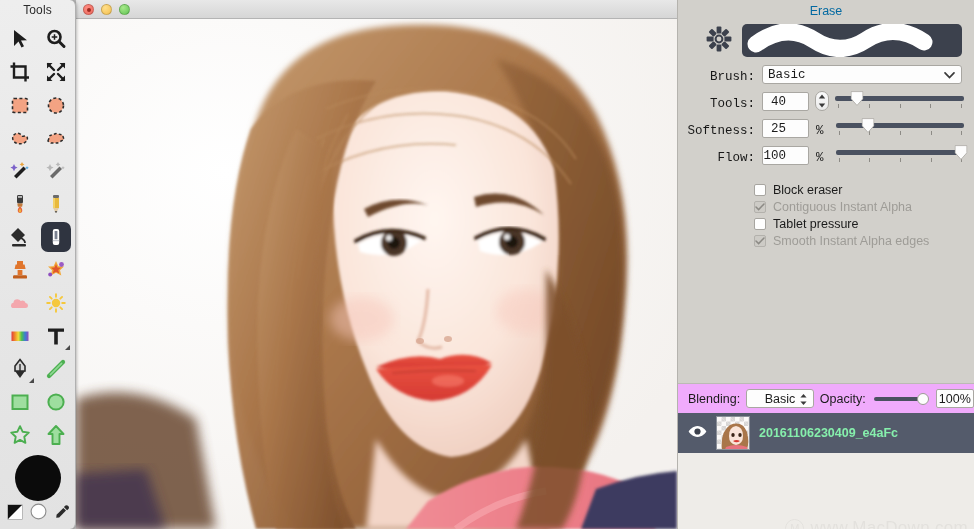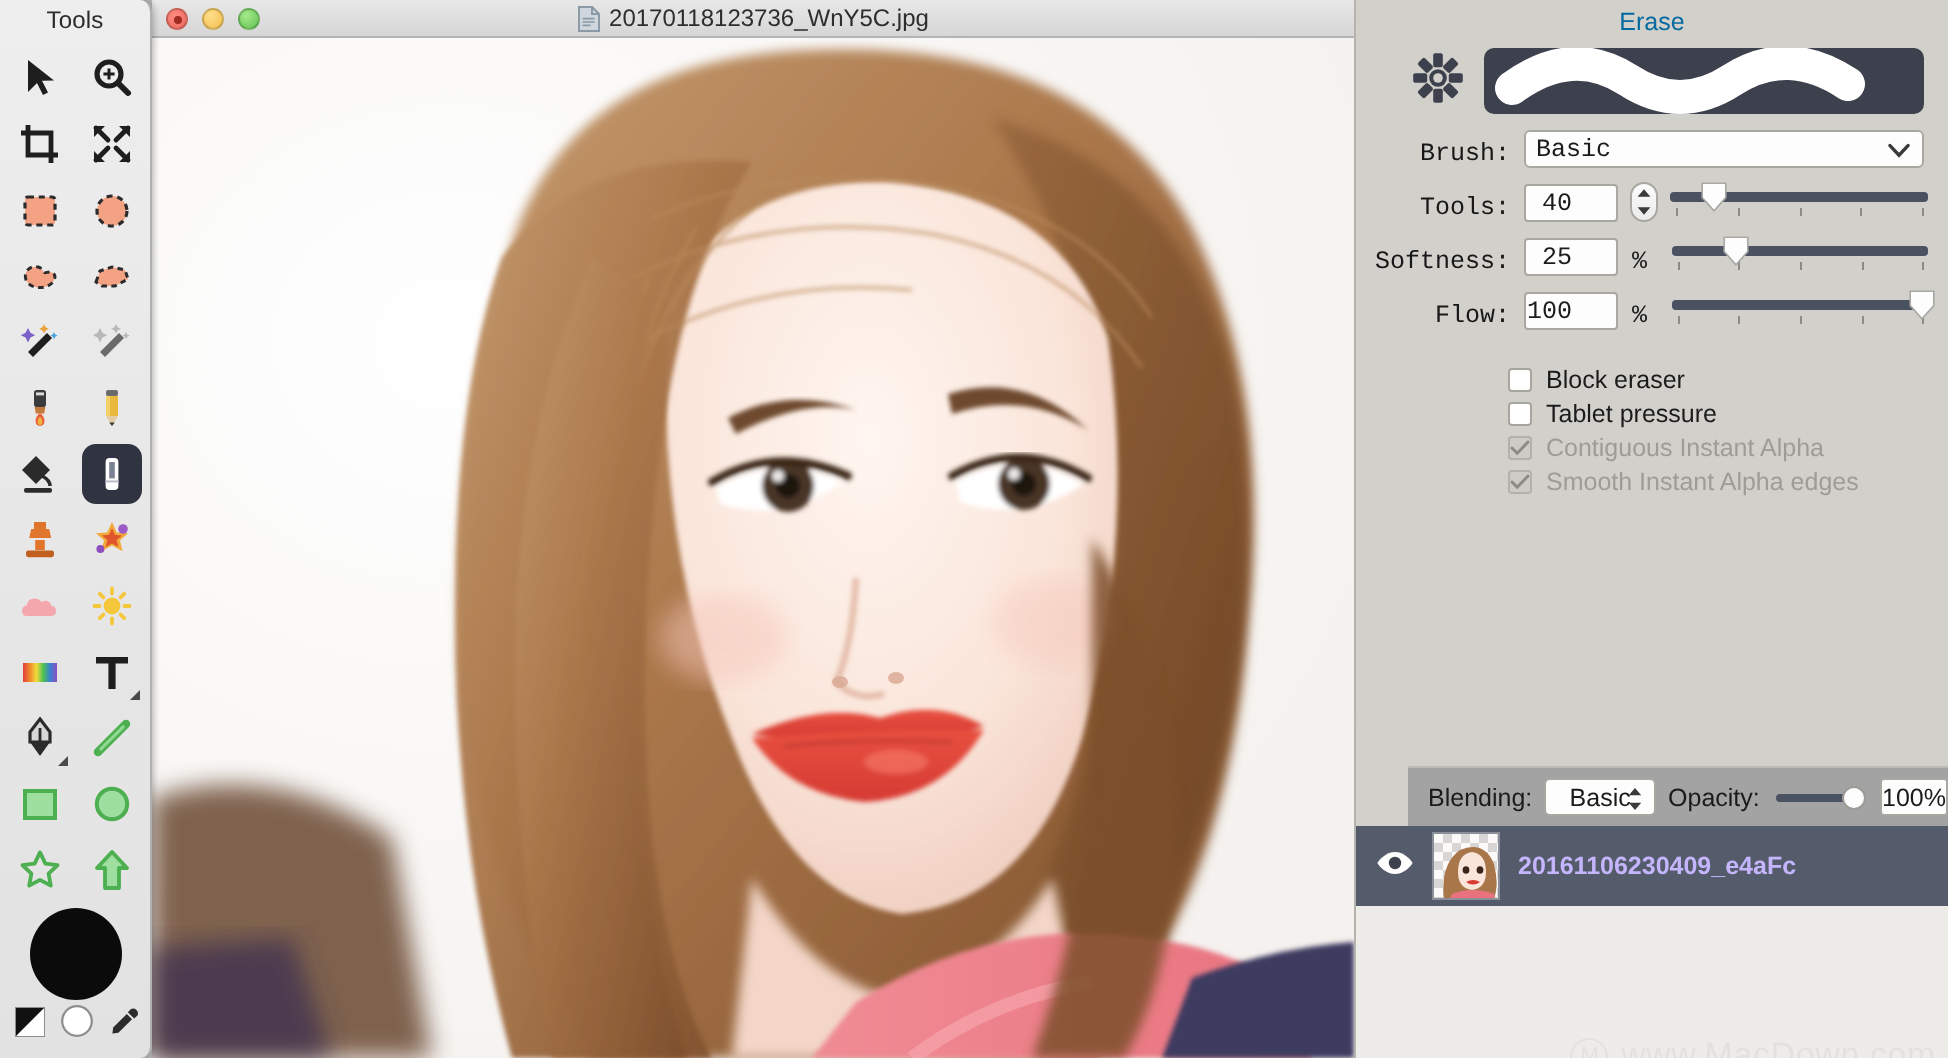--- a/index.html
+++ b/index.html
@@ -151,21 +151,21 @@
     margin-right: 7px; display:flex; align-items:center; justify-content:center;
   }
   .cbox.disabled { background: #cdcbc6; border-color: #b3b1ac; }
   .check-row .clabel { font-size: 12.5px; }
   .check-row.disabled .clabel { color: #9e9c97; }
 
   #panel-spacer { height: 134px; }
 
   #blend-bar {
     height: 30px; border-top: 1px solid #bcbab5;
-    background: #a3a3a3; display: flex; align-items: center; padding-left: 10px; margin-left: 26px;
+    background: #f0abfc; display: flex; align-items: center; padding-left: 10px;
   }
   #blend-bar .lbl { font-size: 12.5px; }
   #blend-combo {
     width: 76px; height: 19px; background: #fdfdfd;
     border: 1px solid #a9a7a2; border-radius: 3px;
     margin: 0 6px 0 6px; display:flex; align-items:center; justify-content:center;
     font-size: 12.5px; position: relative;
   }
   #blend-combo .updown { position:absolute; right:5px; top:3px; }
   #opacity-slider { position: relative; width: 62px; height: 14px; margin: 0 7px 0 8px; }
@@ -191,21 +191,21 @@
   #eye-icon { flex:0 0 auto; }
   #layer-thumb {
     width: 34px; height: 34px; border: 1px solid #8a8f99;
     background-image:
       linear-gradient(45deg,#c8c8c8 25%,transparent 25%,transparent 75%,#c8c8c8 75%),
       linear-gradient(45deg,#c8c8c8 25%,transparent 25%,transparent 75%,#c8c8c8 75%);
     background-size: 9px 9px; background-position: 0 0, 4.5px 4.5px;
     background-color:#fff; overflow:hidden; position:relative;
   }
   #layer-thumb svg { position:absolute; left:-3px; top:-1px; }
-  #layer-name { color: #c4b5fd; font-size: 12.5px; font-weight: bold; }
+  #layer-name { color: #86efac; font-size: 12.5px; font-weight: bold; }
 
   #watermark {
     position: absolute; right: 6px; bottom: 4px;
     display: flex; align-items: center; gap: 6px;
     color: #e3e1dd; font-size: 17px; opacity: .95;
     letter-spacing: .3px;
   }
   #wm-logo {
     width: 19px; height: 19px; border-radius: 50%;
     border: 1.6px solid #e3e1dd; display:flex;
@@ -461,30 +461,20 @@
       </div>
     </div>
   </div>
 
   <div id="image-window">
     <div id="titlebar">
       <div id="traffic">
         <span class="light red"></span>
         <span class="light yellow"></span>
         <span class="light green"></span>
-      </div>
-      <div id="title-center">
-        <span id="doc-icon">
-          <svg width="11" height="13" viewBox="0 0 11 13">
-              <path d="M.5.5h6.6L10.5 4v8.5H.5Z" fill="#cfd6dd" stroke="#8c99a6"></path>
-              <path d="M7 .5V4h3.5" fill="none" stroke="#8c99a6"></path>
-              <path d="M2.3 6.3h6M2.3 8h6M2.3 9.7h4" stroke="#8c99a6" stroke-width=".8"></path>
-            </svg>
-        </span>
-        <span>20170118123736_WnY5C.jpg</span>
       </div>
     </div>
 
     <div id="canvas-area">
       <div id="checker"></div>
       <div id="photo">
         <svg viewBox="0 0 601 510" preserveAspectRatio="none">
           <defs>
             <radialGradient id="bgGlow" cx="25%" cy="30%" r="85%">
               <stop offset="0%" stop-color="#ffffff"></stop>
@@ -698,31 +688,31 @@
               <path d="M.6.6h11.8v7.2L6.5 14.4.6 7.8Z" fill="#fdfdfd" stroke="#a9a7a2" stroke-width=".8"></path>
             </svg>
         </div>
       </div>
     </div>
 
     <div class="check-row" style="margin-top:16px">
       <span class="cbox"></span>
       <span class="clabel">Block eraser</span>
     </div>
-    <div class="check-row">
-      <span class="cbox"></span>
-      <span class="clabel">Tablet pressure</span>
-    </div>
     <div class="check-row disabled">
       <span class="cbox disabled">
         <svg width="10" height="8" viewBox="0 0 10 8">
             <path d="M1 4 L3.6 6.6 L9 1" stroke="#8c8a85" stroke-width="1.5" fill="none" stroke-linecap="round"></path>
           </svg>
       </span>
       <span class="clabel">Contiguous Instant Alpha</span>
+    </div>
+    <div class="check-row">
+      <span class="cbox"></span>
+      <span class="clabel">Tablet pressure</span>
     </div>
     <div class="check-row disabled">
       <span class="cbox disabled">
         <svg width="10" height="8" viewBox="0 0 10 8">
             <path d="M1 4 L3.6 6.6 L9 1" stroke="#8c8a85" stroke-width="1.5" fill="none" stroke-linecap="round"></path>
           </svg>
       </span>
       <span class="clabel">Smooth Instant Alpha edges</span>
     </div>
 

